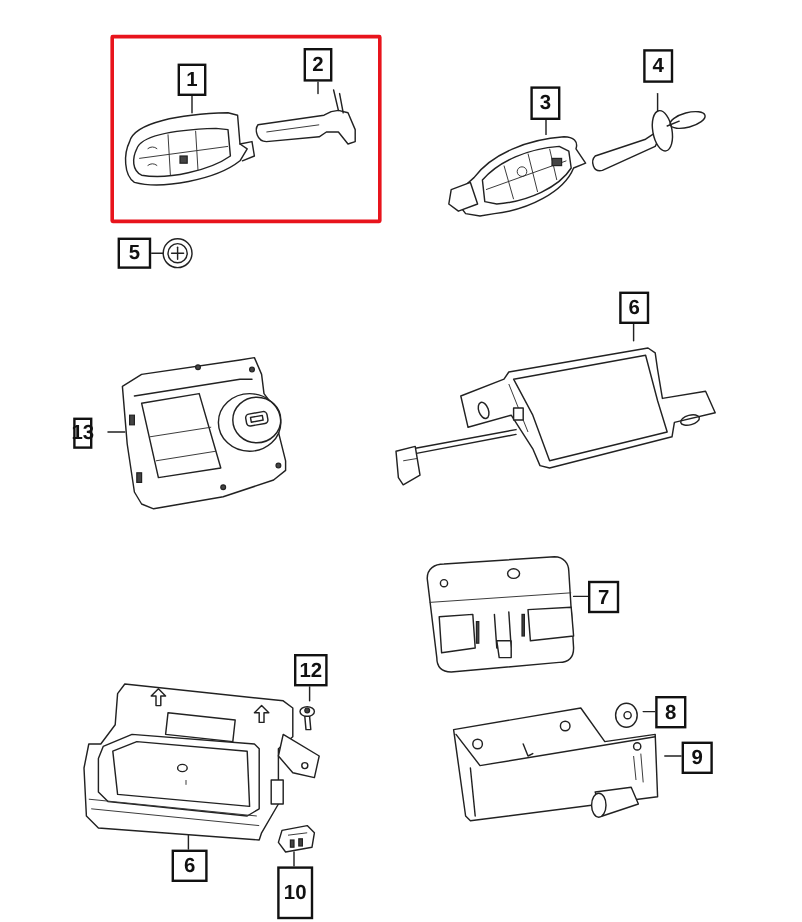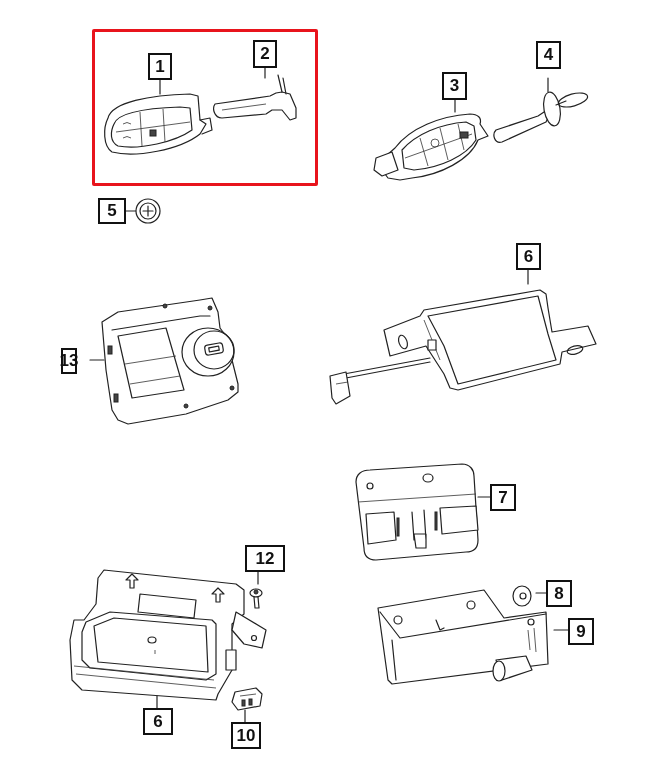--- a/index.html
+++ b/index.html
@@ -181,18 +181,18 @@
 
   <div class="callout" style="left:148px; top:53px; width:24px; height:27px;">1</div>
   <div class="callout" style="left:253px; top:40px; width:24px; height:28px;">2</div>
   <div class="callout" style="left:442px; top:72px; width:25px; height:28px;">3</div>
   <div class="callout" style="left:536px; top:41px; width:25px; height:28px;">4</div>
   <div class="callout" style="left:98px; top:198px; width:28px; height:26px;">5</div>
   <div class="callout" style="left:516px; top:243px; width:25px; height:27px;">6</div>
   <div class="callout" style="left:490px; top:484px; width:26px; height:27px;">7</div>
   <div class="callout" style="left:546px; top:580px; width:26px; height:27px;">8</div>
   <div class="callout" style="left:568px; top:618px; width:26px; height:27px;">9</div>
-  <div class="callout" style="left:231px; top:722px; width:30px; height:27px;">10</div>
+  <div class="callout" style="left:231px; top:722px; width:30px; height:44px;">10</div>
   <div class="callout" style="left:143px; top:708px; width:30px; height:27px;">6</div>
-  <div class="callout" style="left:245px; top:545px; width:40px; height:27px;">12</div>
+  <div class="callout" style="left:245px; top:545px; width:28px; height:27px;">12</div>
   <div class="callout" style="left:61px; top:348px; width:16px; height:26px;">13</div>
 
 </div>
 
 </body></html>

